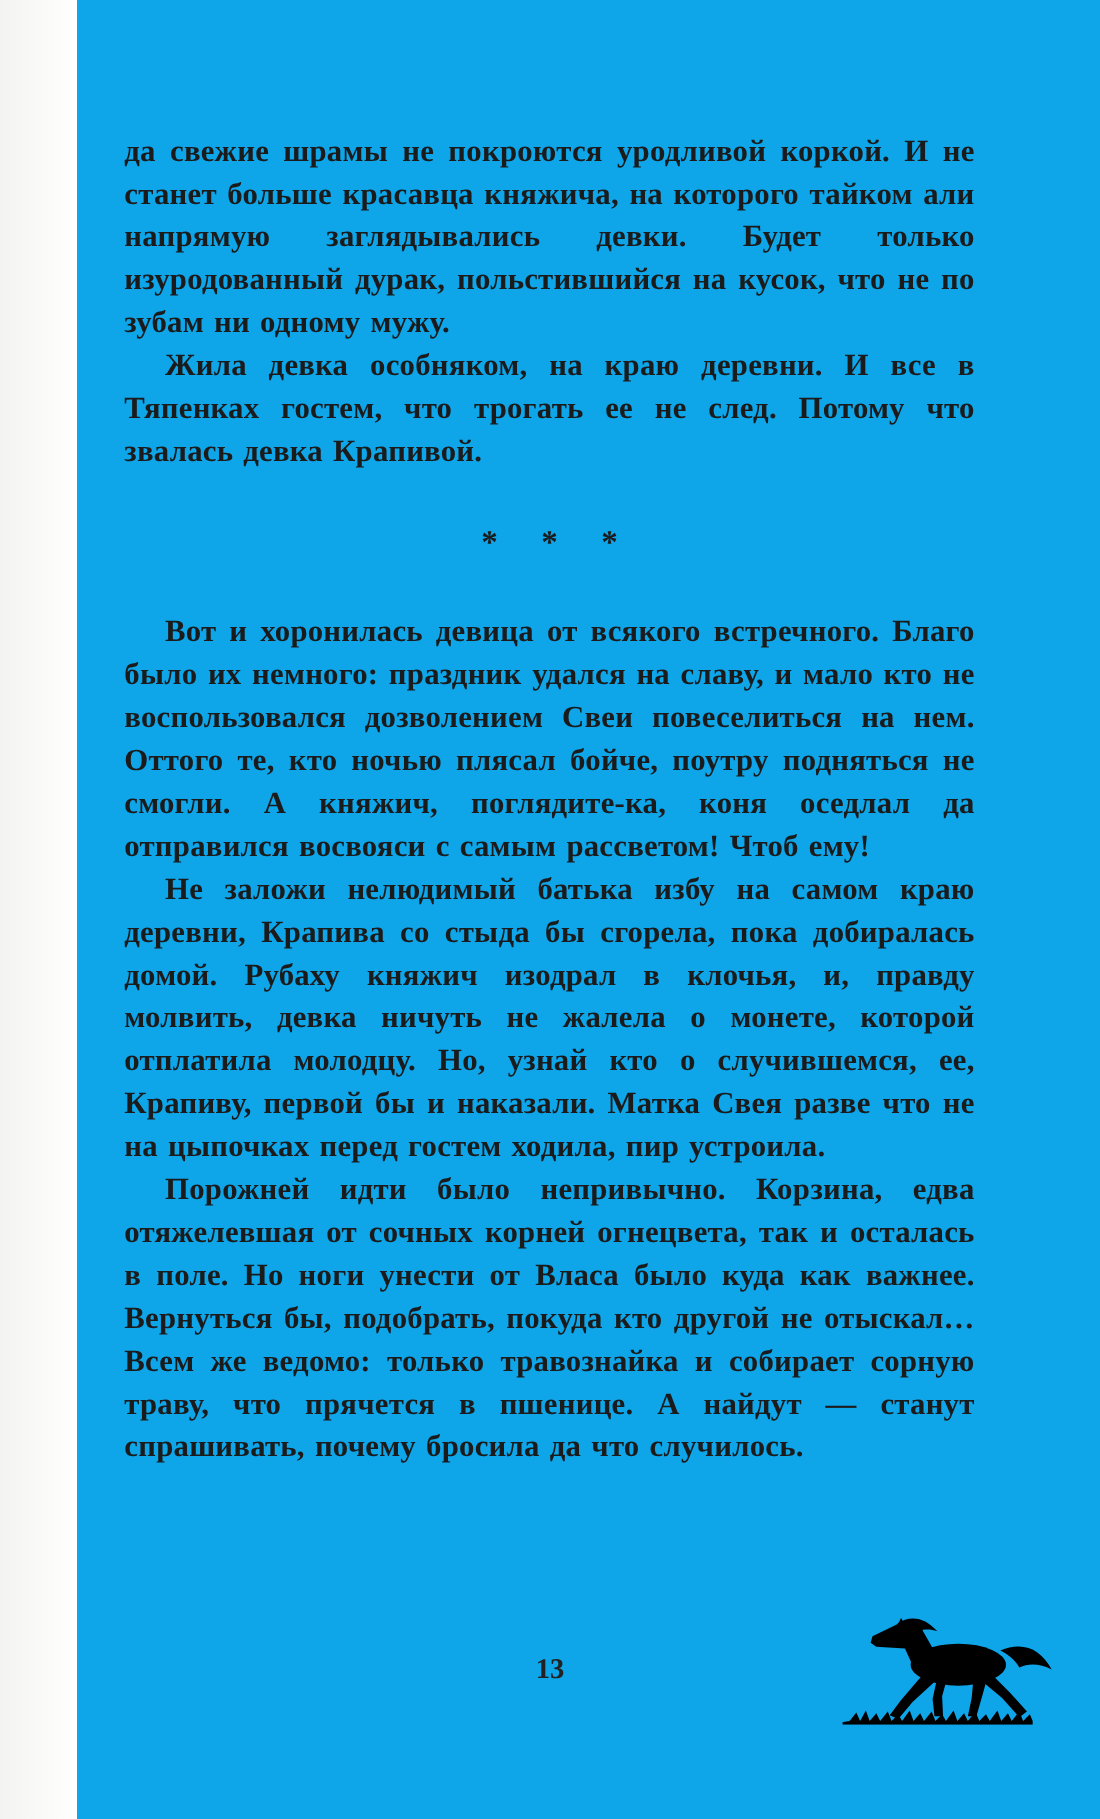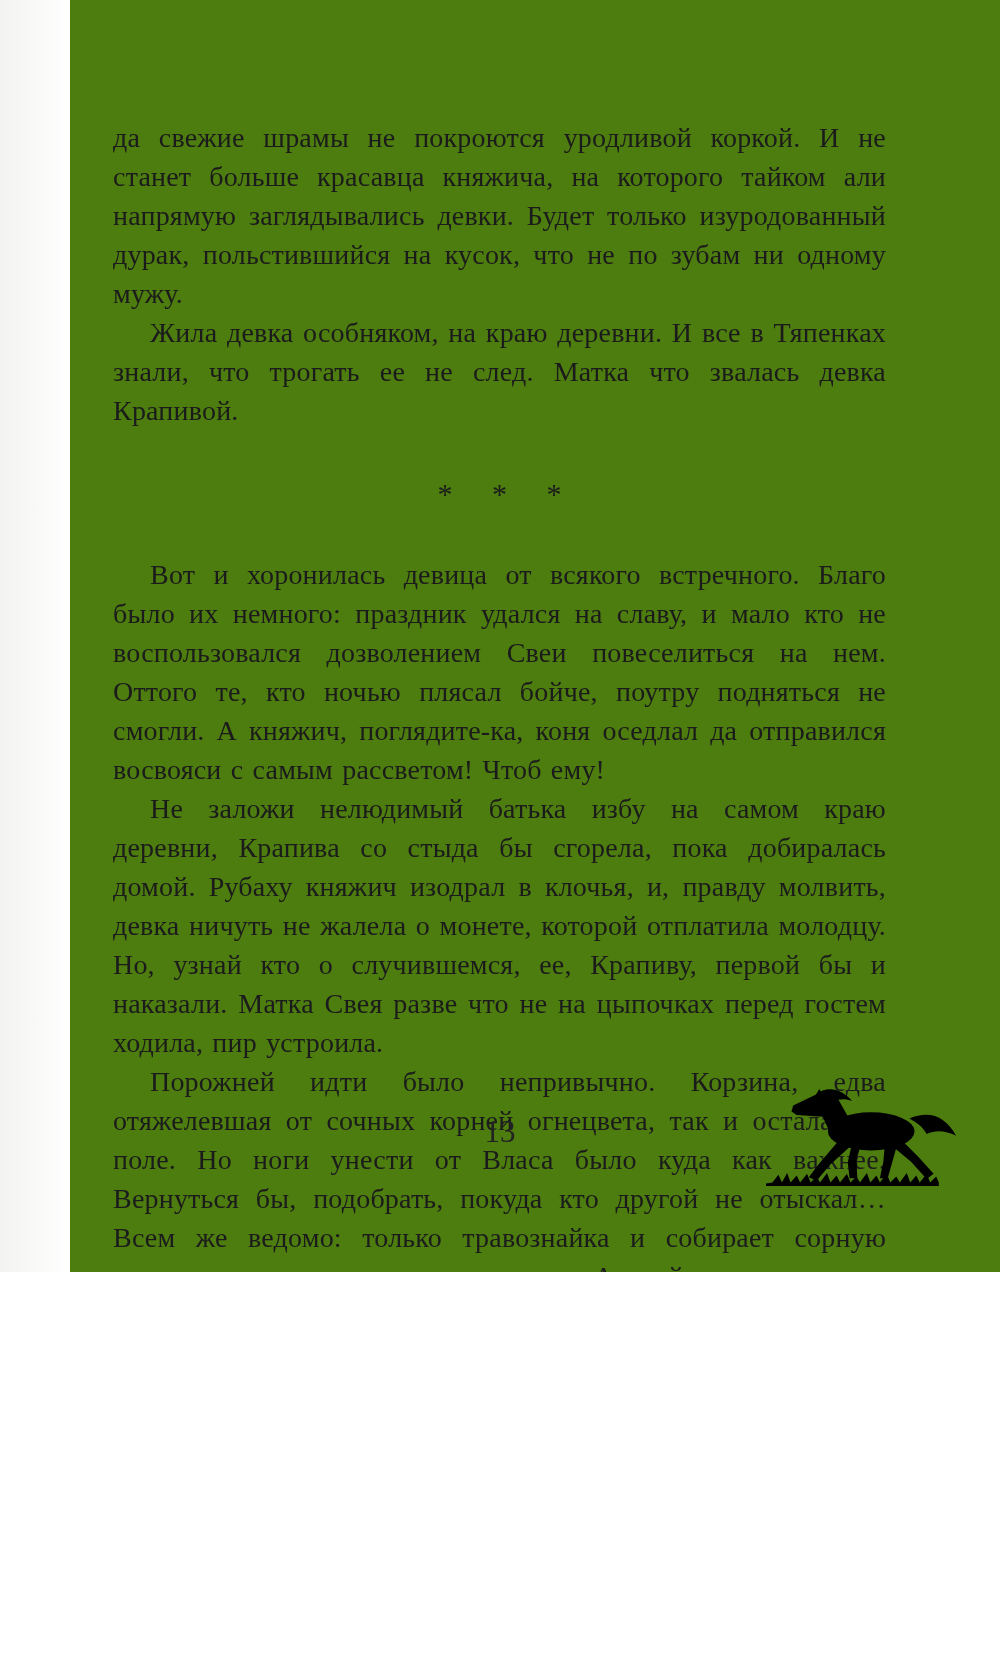--- a/index.html
+++ b/index.html
@@ -3,25 +3,26 @@
 <meta charset="utf-8">
 <style>
   html, body {
     margin: 0;
     padding: 0;
     background: #ffffff;
   }
   .page {
     position: relative;
     width: 1000px;
-    height: 1272px;
-    background: #4d7c0f;
+    height: 1654px;
+    background: #0ea5e9;
     font-family: "Liberation Serif", "DejaVu Serif", serif;
     color: #1b1b1b;
     overflow: hidden;
+    font-weight: bold;
   }
   
   .gutter {
     position: absolute;
     left: 0; top: 0; bottom: 0;
     width: 70px;
     background: linear-gradient(to right, #f3f3f1, #ffffff);
     pointer-events: none;
   }
   .text-block {
@@ -50,21 +51,21 @@
     letter-spacing: 16px;
     padding-left: 16px; 
     margin: 44px 0 42px 0;
   }
   .footer-pagenum {
     position: absolute;
     left: 0;
     width: 1000px;
     bottom: 122px;
     text-align: center;
-    font-size: 31px;
+    font-size: 26px;
     color: #222;
   }
   .horse-wrap {
     position: absolute;
     right: 34px;
     bottom: 86px;
     width: 200px;
     height: 104px;
   }
   .horse-wrap svg {
@@ -76,21 +77,21 @@
 </head>
 <body>
 
 <div class="page">
 
   <div class="gutter"></div>
 
   <div class="text-block">
     <p class="para">да свежие шрамы не покроются уродливой коркой. И не станет больше красавца княжича, на которого тайком али напрямую заглядывались девки. Будет только изуродованный дурак, польстившийся на кусок, что не по зубам ни одному мужу.</p>
 
-    <p class="para indent">Жила девка особняком, на краю деревни. И все в Тяпенках знали, что трогать ее не след. Матка что звалась девка Крапивой.</p>
+    <p class="para indent">Жила девка особняком, на краю деревни. И все в Тяпенках гостем, что трогать ее не след. Потому что звалась девка Крапивой.</p>
 
     <div class="separator">* * *</div>
 
     <p class="para indent">Вот и хоронилась девица от всякого встречного. Благо было их немного: праздник удался на славу, и мало кто не воспользовался дозволением Свеи повеселиться на нем. Оттого те, кто ночью плясал бойче, поутру подняться не смогли. А княжич, поглядите-ка, коня оседлал да отправился восвояси с самым рассветом! Чтоб ему!</p>
 
     <p class="para indent">Не заложи нелюдимый батька избу на самом краю деревни, Крапива со стыда бы сгорела, пока добиралась домой. Рубаху княжич изодрал в клочья, и, правду молвить, девка ничуть не жалела о монете, которой отплатила молодцу. Но, узнай кто о случившемся, ее, Крапиву, первой бы и наказали. Матка Свея разве что не на цыпочках перед гостем ходила, пир устроила.</p>
 
     <p class="para indent">Порожней идти было непривычно. Корзина, едва отяжелевшая от сочных корней огнецвета, так и осталась в поле. Но ноги унести от Власа было куда как важнее. Вернуться бы, подобрать, покуда кто другой не отыскал… Всем же ведомо: только травознайка и собирает сорную траву, что прячется в пшенице. А найдут — станут спрашивать, почему бросила да что случилось.</p>
   </div>
 

